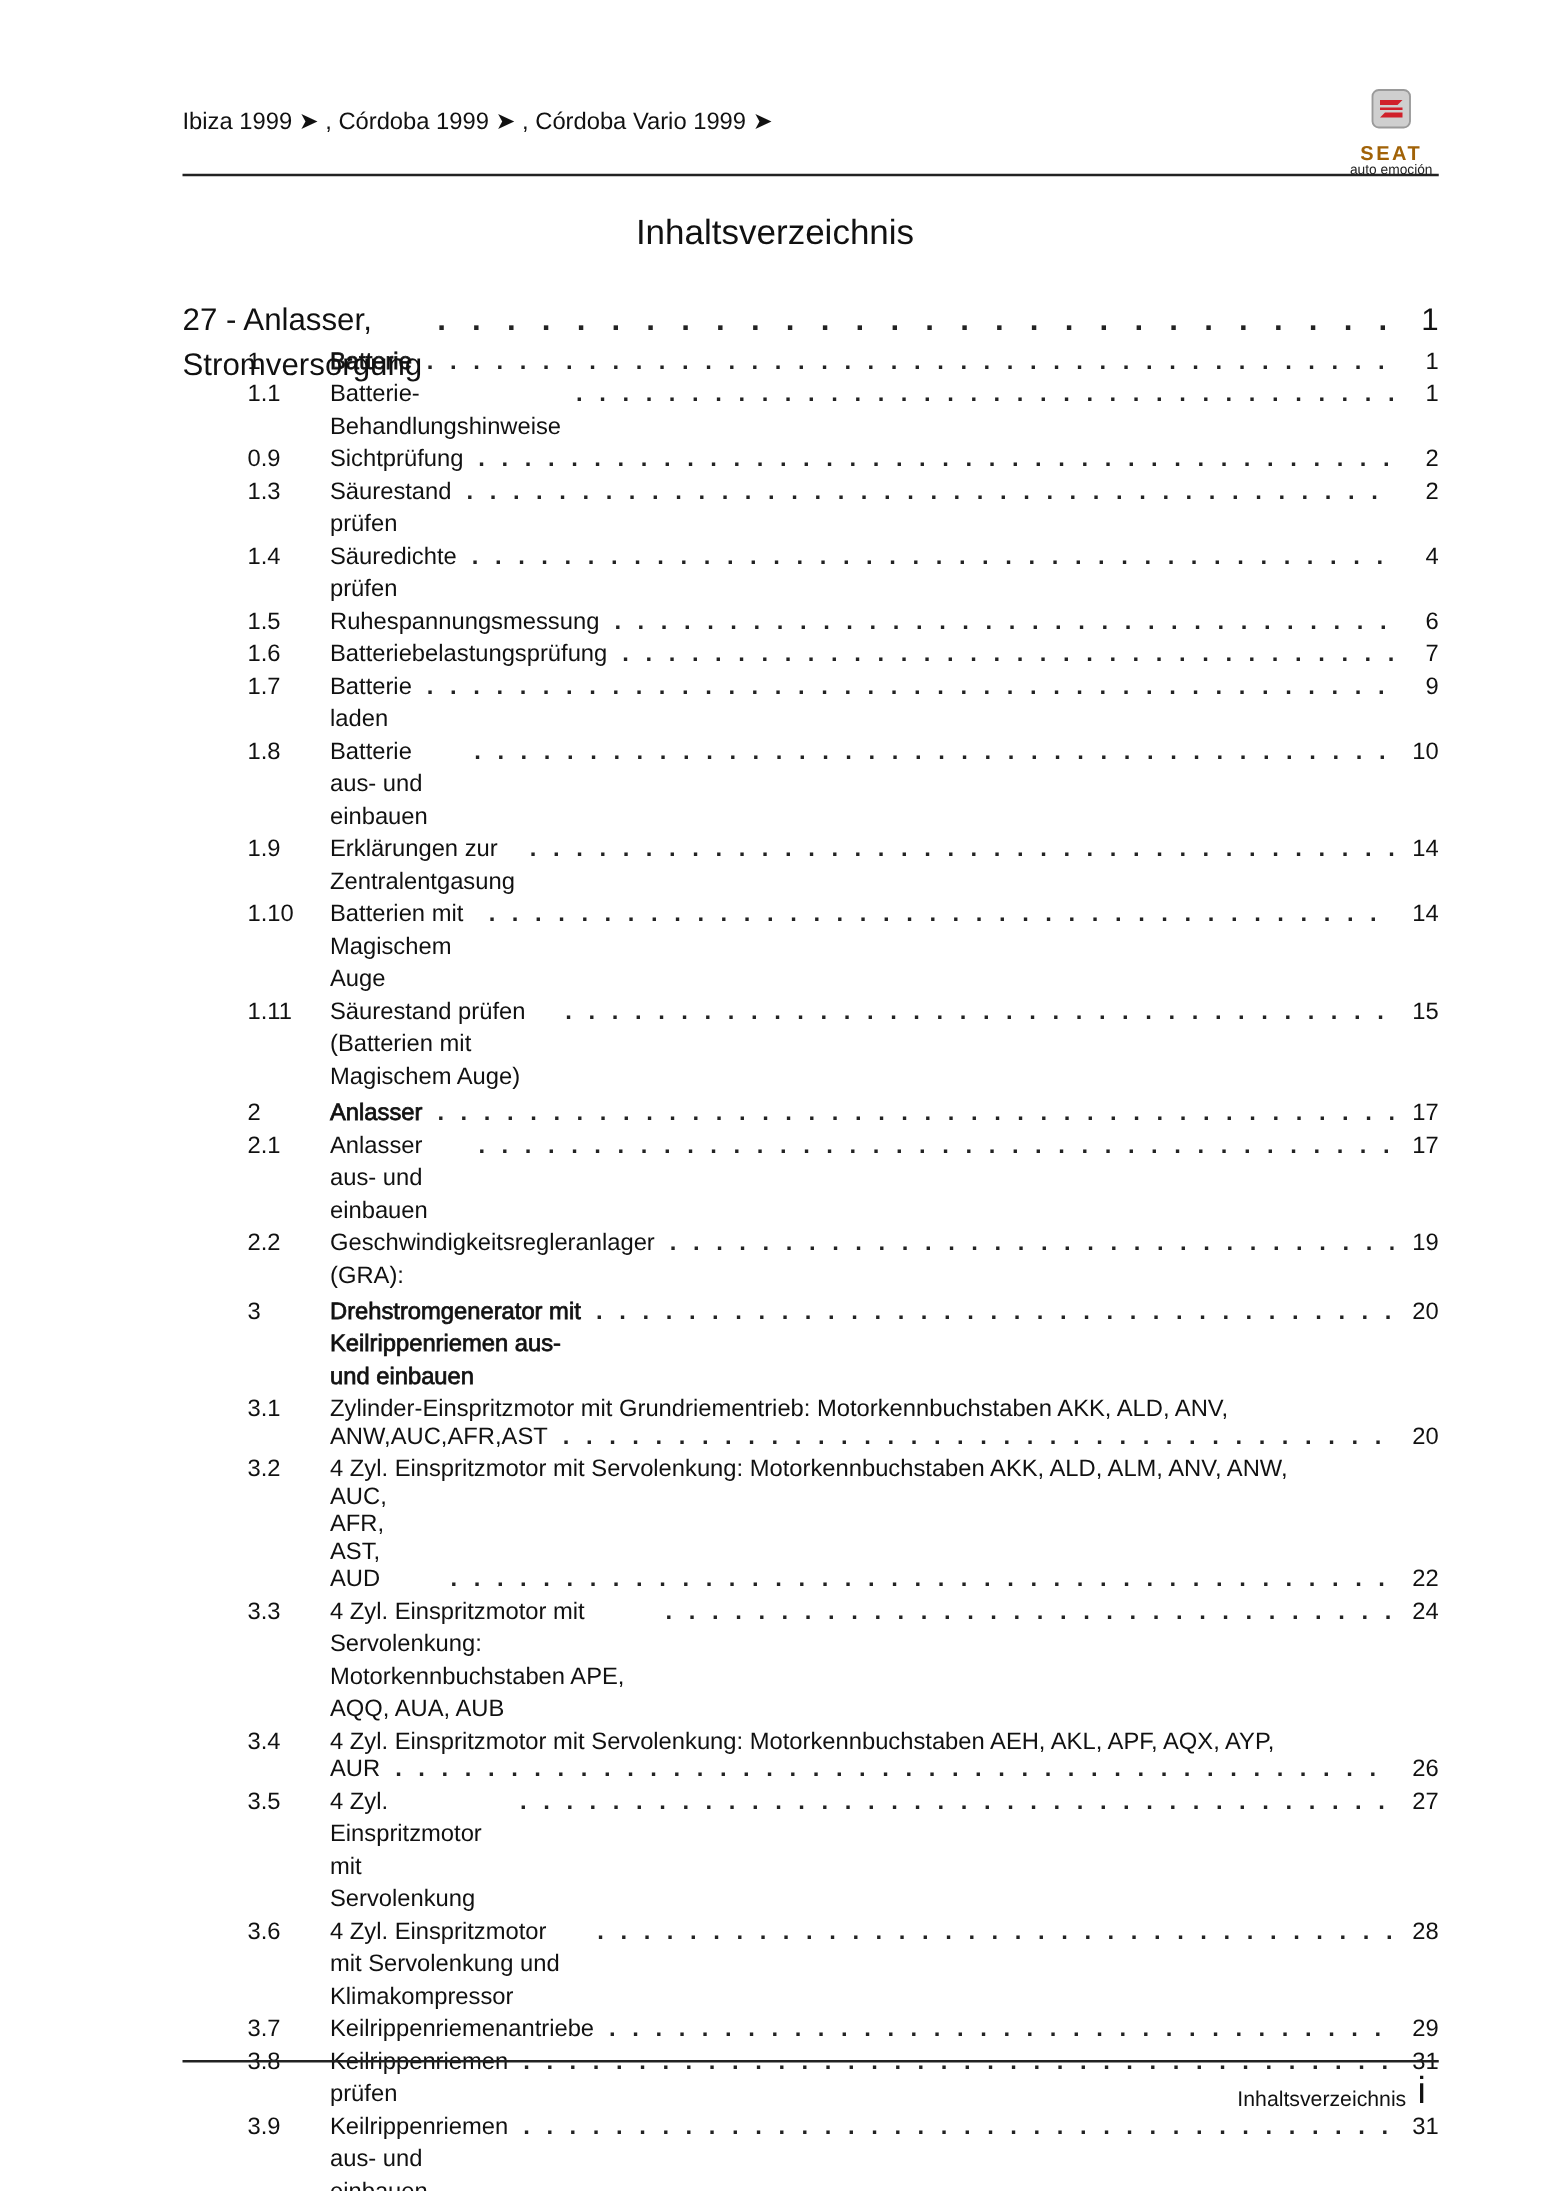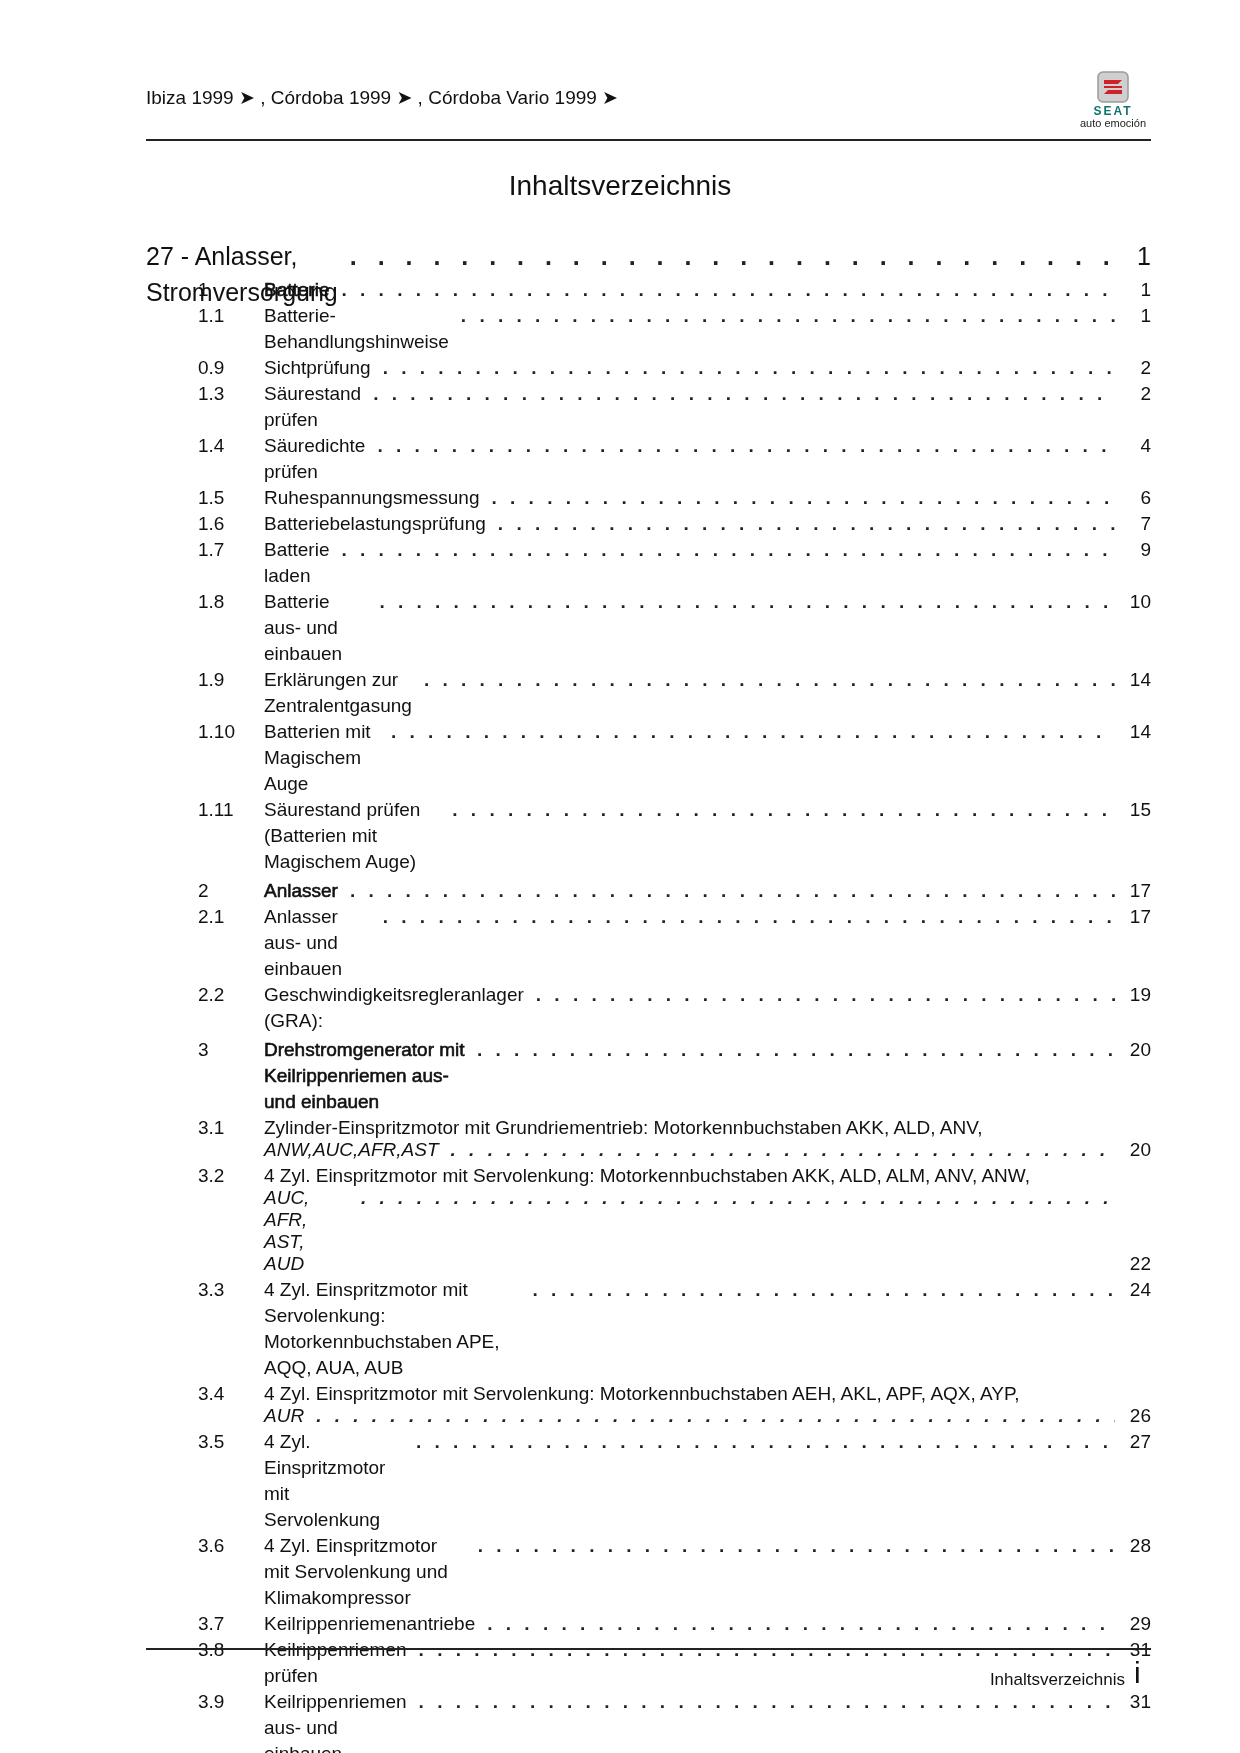--- a/index.html
+++ b/index.html
@@ -11,21 +11,21 @@
     position: absolute; left: 146px; top: 86px; width: 920px;
     text-align: left; font-size: 19px; line-height: 23px;
   }
   .header-rule {
     position: absolute; left: 146px; top: 139px; width: 1005px; height: 2px; background: #222;
   }
   .logo {
     position: absolute; left: 1072px; top: 70px; width: 82px; height: 62px; text-align: center;
   }
   .logo svg { display: block; margin: 0 auto; }
-  .logo .brand { font-size: 12px; letter-spacing: 2px; color: #0f766e; font-weight: bold; line-height: 12px; margin-top: 1px; }
+  .logo .brand { font-size: 16px; letter-spacing: 2px; color: #a16207; font-weight: bold; line-height: 12px; margin-top: 14px; }
   .logo .tag { font-size: 11px; color: #222; line-height: 12px; }
   .page-title {
     position: absolute; left: 0; width: 1240px; top: 170px; text-align: center;
     font-size: 28px;
   }
   .toc { position: absolute; left: 146px; top: 238px; width: 1005px; }
   .row { display: flex; align-items: baseline; position: relative; }
   .row .num { flex: 0 0 66px; }
   .row .title-wrap { flex: 1 1 auto; display: flex; align-items: baseline; min-width: 0; }
   .row .label { white-space: normal; }
@@ -36,21 +36,21 @@
   .row .page { flex: 0 0 auto; text-align: right; min-width: 26px; }
   .chapter { font-size: 25px; height: 36px; line-height: 36px; margin-top: 0; }
   .chapter .dots { letter-spacing: 7px; font-weight: bold; }
   .chapter .page { font-size: 25px; }
   .sub { padding-left: 52px; font-size: 19px; line-height: 26px; }
   .sub.major { margin-top: 3px; }
   .sub.major .label { font-weight: normal; -webkit-text-stroke: 0.6px #111; }
   .sub .dots { font-weight: bold; }
   .sub.multi .title-wrap { display: block; }
   .sub.multi .line1 { display: block; }
-  .sub.multi .line2 { display: flex; align-items: flex-start; font-style: italic; }
+  .sub.multi .line2 { display: flex; align-items: flex-end; }
   .sub.multi { line-height: 22px; padding-top: 2px; padding-bottom: 2px; }
   .sub.multi .page { align-self: flex-end; }
   .footer-rule {
     position: absolute; left: 146px; top: 1648px; width: 1005px; height: 2px; background: #222;
   }
   .footer-label {
     position: absolute; left: 900px; width: 225px; top: 1670px; text-align: right; font-size: 17px;
   }
   .footer-roman {
     position: absolute; left: 1134px; top: 1656px; font-size: 30px;

